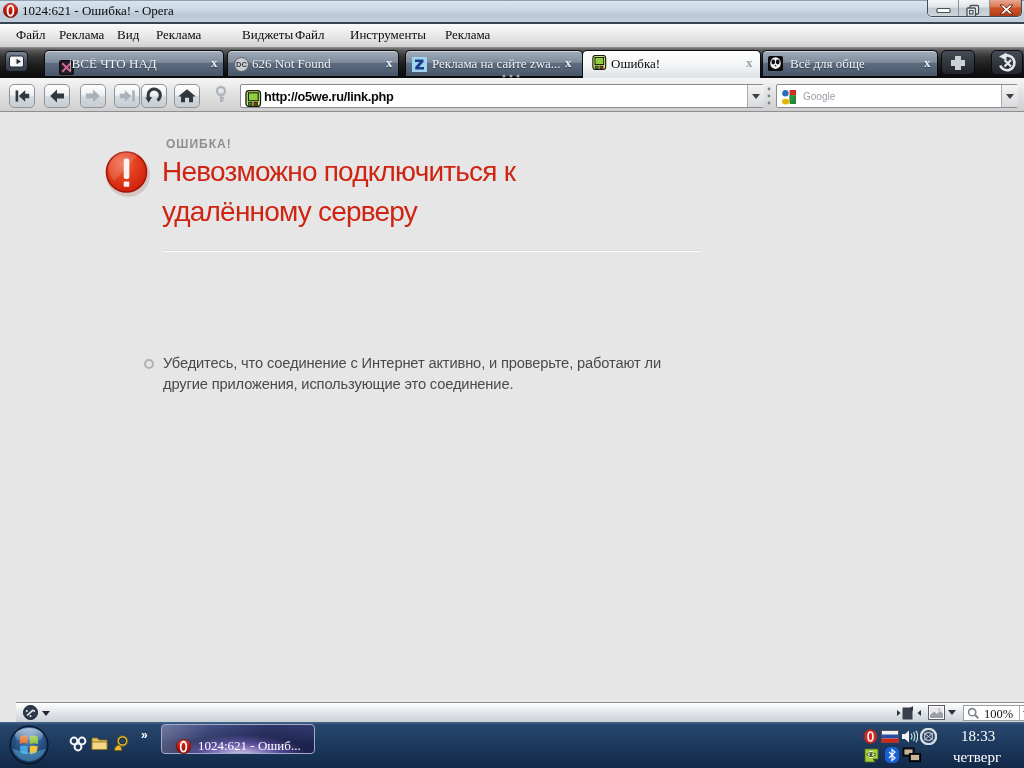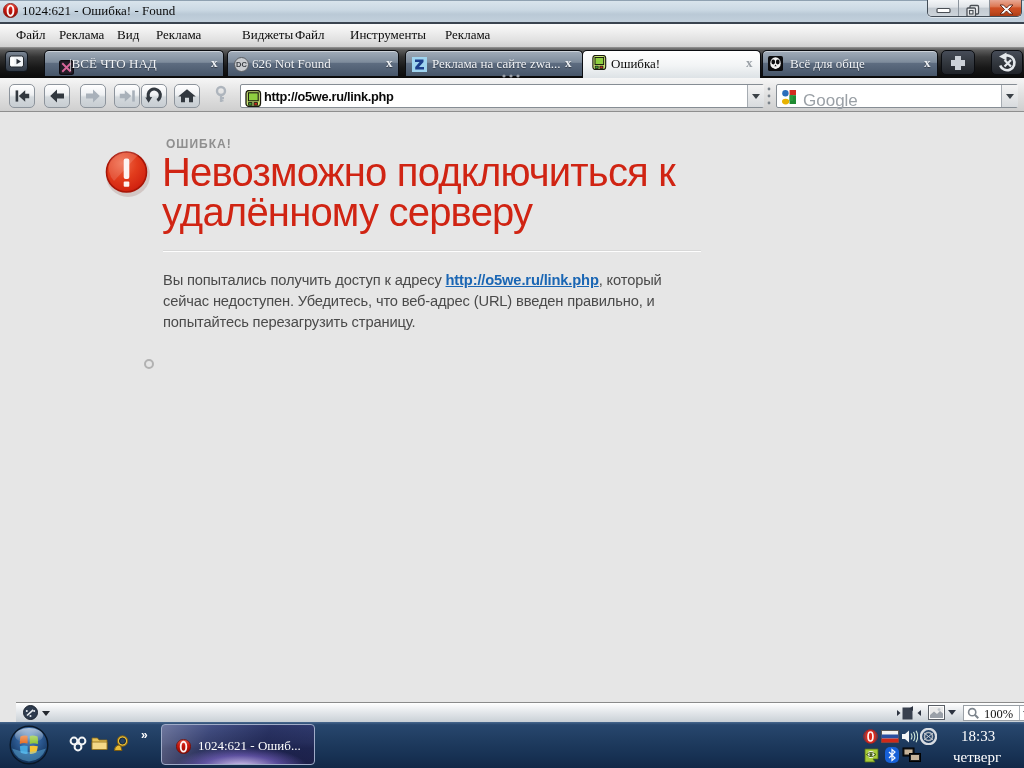--- a/index.html
+++ b/index.html
@@ -47,43 +47,43 @@
  background:linear-gradient(#f6f6f6 0%,#e3e3e3 45%,#cfcfcf 100%);
  border-bottom:1px solid #8f8f8f;box-sizing:border-box;}
 .navbtn{position:absolute;top:6px;width:26px;height:24px;border-radius:5px;box-sizing:border-box;
  border:1px solid #8d949c;background:linear-gradient(#ffffff 0%,#eef0f2 45%,#d4d9dd 55%,#c7cdd2 100%);}
 #addrfield{left:240px;top:6px;width:524px;height:24px;background:#fff;border:1px solid #868d94;
  box-sizing:border-box;border-radius:2px;}
 #addrtext{left:264px;top:11px;font-size:12.8px;font-weight:bold;color:#0a0a0a;letter-spacing:-0.3px;}
 #addrdrop{left:747px;top:7px;width:16px;height:22px;background:linear-gradient(#f4f4f4,#d8dbde);border-left:1px solid #a6acb2;}
 #googfield{left:776px;top:6px;width:242px;height:24px;background:#fff;border:1px solid #868d94;
  box-sizing:border-box;border-radius:2px;}
-#googtext{left:803px;top:13px;font-size:17px;color:#9aa0a6;}
+#googtext{left:803px;top:13px;font-size:10px;color:#9aa0a6;}
 #googdrop{left:1001px;top:7px;width:16px;height:22px;background:linear-gradient(#f4f4f4,#d8dbde);border-left:1px solid #a6acb2;}
 .ddarrow{position:absolute;width:0;height:0;border-left:4px solid transparent;border-right:4px solid transparent;border-top:5px solid #3a4046;}
 
 #content{left:0;top:112px;width:1024px;height:590px;background:#e6e6e6;}
 #errlabel{left:166px;top:25px;font-size:12px;font-weight:bold;color:#8f8f8f;letter-spacing:1.0px;}
-#heading{left:162px;top:40px;font-size:40px;line-height:40px;color:#d02413;letter-spacing:-0.8px;}
+#heading{left:162px;top:40px;font-size:28px;line-height:40px;color:#d02413;letter-spacing:-0.8px;}
 #hr1{left:163px;top:138px;width:538px;height:1px;background:#fdfdfd;border-top:1px solid #d8d8d8;}
 .para{position:absolute;font-size:14.7px;line-height:21px;color:#4a4a4a;letter-spacing:-0.15px;}
 #para1{left:163px;top:158px;}
 #para2{left:163px;top:241px;}
 #para1 a{color:#1a66b4;font-weight:bold;text-decoration:underline;}
 #bullet{left:144px;top:247px;width:6px;height:6px;border:2px solid #b2b2b2;border-radius:50%;background:#e6e6e6;}
 
 #statusbar{left:16px;top:702px;width:1024px;height:20px;
  background:linear-gradient(#ffffff 0%,#e8ebee 40%,#c9d0d6 100%);
  border-top:1px solid #8a8a8a;box-sizing:border-box;}
 #zoomfield{left:947px;top:2px;width:73px;height:16px;background:#fff;border:1px solid #9aa0a6;box-sizing:border-box;}
 #zoomtext{left:968px;top:4px;font-family:"Liberation Serif",serif;font-size:12.5px;color:#111;}
 
 #taskbar{left:0;top:722px;width:1024px;height:46px;
  background:linear-gradient(#48688e 0%,#28476e 6%,#1f3c60 40%,#173153 75%,#122847 100%);}
-#taskbtn{left:161px;top:2px;width:154px;height:41px;border-radius:4px;box-sizing:border-box;
+#taskbtn{left:161px;top:2px;width:154px;height:30px;border-radius:4px;box-sizing:border-box;
  border:1px solid #9fabc8;
  background:
   radial-gradient(85px 26px at 52% 108%, rgba(232,218,255,.95) 0%, rgba(150,120,235,.5) 45%, rgba(90,70,190,0) 78%),
   linear-gradient(115deg, rgba(255,255,255,.28) 0%, rgba(255,255,255,.06) 30%, rgba(10,10,40,.25) 65%, rgba(10,10,40,.15) 100%),
   linear-gradient(#37447c 0%,#2b3566 45%,#222a58 60%,#202550 100%);}
 #taskbtntext{left:36px;top:13px;font-family:"Liberation Serif",serif;font-size:13px;color:#fff;white-space:nowrap;}
 .traytext{position:absolute;font-family:"Liberation Serif",serif;color:#fff;font-size:15px;}
 </style>
 </head>
 <body>
@@ -92,21 +92,21 @@
   <defs>
       <linearGradient id="og" x1="0" y1="0" x2="0" y2="1">
     <stop offset="0%" stop-color="#e85548"></stop>
         <stop offset="45%" stop-color="#c6150c"></stop>
         <stop offset="100%" stop-color="#8f0d06"></stop>
   </linearGradient>
     </defs>
   <circle cx="8" cy="8" r="7.6" fill="url(#og)" stroke="#7c1a12" stroke-width="0.8"></circle>
   <ellipse cx="8" cy="8.2" rx="3.1" ry="5.4" fill="none" stroke="#fdf5f4" stroke-width="2.1"></ellipse>
 </svg>
-<div class="abs" id="titletext">1024:621 - Ошибка! - Found</div>
+<div class="abs" id="titletext">1024:621 - Ошибка! - Opera</div>
 <div class="abs" id="winbtns">
   <div class="wb" id="wb-min"></div>
   <div class="wb" id="wb-max"></div>
   <div class="wb" id="wb-close"></div>
 </div>
 <svg class="abs" style="left:929px;top:0" width="95px" height="16" viewBox="0 0 95 16">
   <rect x="8" y="8.5" width="13" height="4" rx="1" fill="#fff" stroke="#4a4f55" stroke-width="1.2"></rect>
   <rect x="41" y="5.5" width="8.5" height="8.5" rx="1" fill="#f2f4f6" stroke="#4a4f55" stroke-width="1.3"></rect>
   <rect x="38" y="8" width="8.5" height="8.5" rx="1" fill="#f2f4f6" stroke="#4a4f55" stroke-width="1.3"></rect>
   <rect x="40.5" y="10.5" width="3.5" height="3.5" fill="none" stroke="#4a4f55" stroke-width="1.2"></rect>
@@ -259,22 +259,22 @@
     </defs>
     <ellipse cx="26" cy="28" rx="22" ry="22" fill="rgba(120,60,50,0.18)"></ellipse>
     <circle cx="24.5" cy="25" r="20" fill="url(#eg)" stroke="#a81507" stroke-width="1.6"></circle>
     <path d="M8 14 A19 19 0 0 1 36 8 L12 34 A 19 19 0 0 1 8 14 Z" fill="rgba(255,255,255,0.14)"></path>
     <rect x="21.7" y="11.5" width="5.6" height="20.5" rx="2" fill="#fdf4f2"></rect>
     <rect x="21.7" y="34.5" width="5.6" height="5.2" rx="1" fill="#fdf4f2"></rect>
   </svg>
   <div class="abs" id="errlabel">ОШИБКА!</div>
   <div class="abs" id="heading">Невозможно подключиться к<br>удалённому серверу</div>
   <div class="abs" id="hr1"></div>
-  <div class="para" id="para1">Вы попытались получить доступ к адресу <a>http://o5we.ru/link.php</a>, который<br>сейчас недоступен. Убедитесь, что веб-адрес (URL) введен правильно, и<br>попытайтесь перезагрузить страницу.</div>
   <div class="abs" id="bullet"></div>
+  <div class="para" id="para2">Убедитесь, что соединение с Интернет активно, и проверьте, работают ли<br>другие приложения, использующие это соединение.</div>
 </div>
 <div class="abs" id="statusbar">
   <svg class="abs" style="left:7px;top:2px" width="15" height="15" viewBox="0 0 15 15">
     <circle cx="7.5" cy="7.5" r="7" fill="#2e3b4e" stroke="#1a222e"></circle>
     <path d="M4 10.5 L10.2 4.8" stroke="#e8ecf0" stroke-width="1.6"></path>
     <circle cx="3.8" cy="6" r="1" fill="#e8ecf0"></circle>
       <circle cx="11.2" cy="6" r="1" fill="#e8ecf0"></circle>
       <circle cx="7.5" cy="11" r="1" fill="#e8ecf0"></circle>
   </svg>
   <div class="ddarrow" style="left:26px;top:8px;border-top-color:#23282e"></div>

